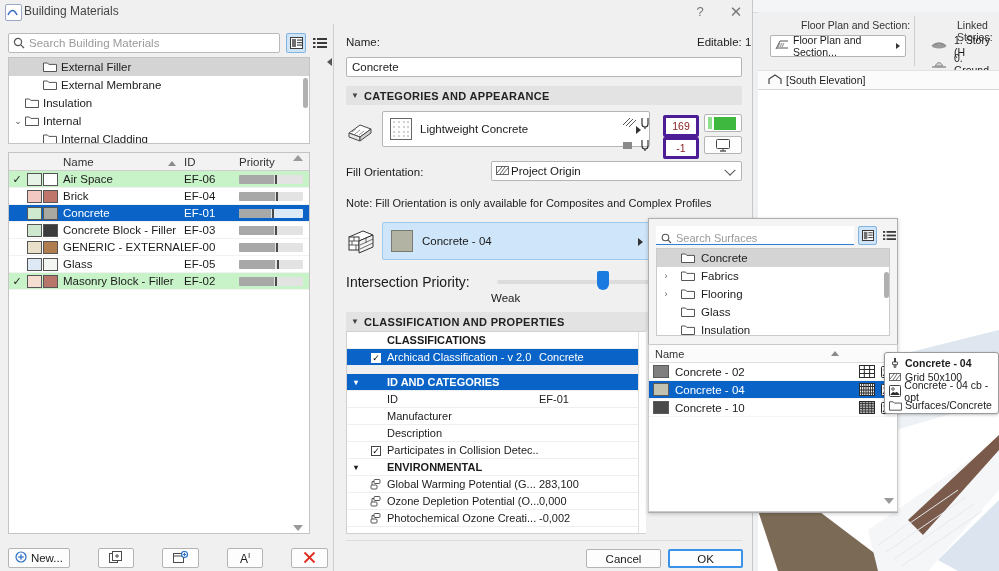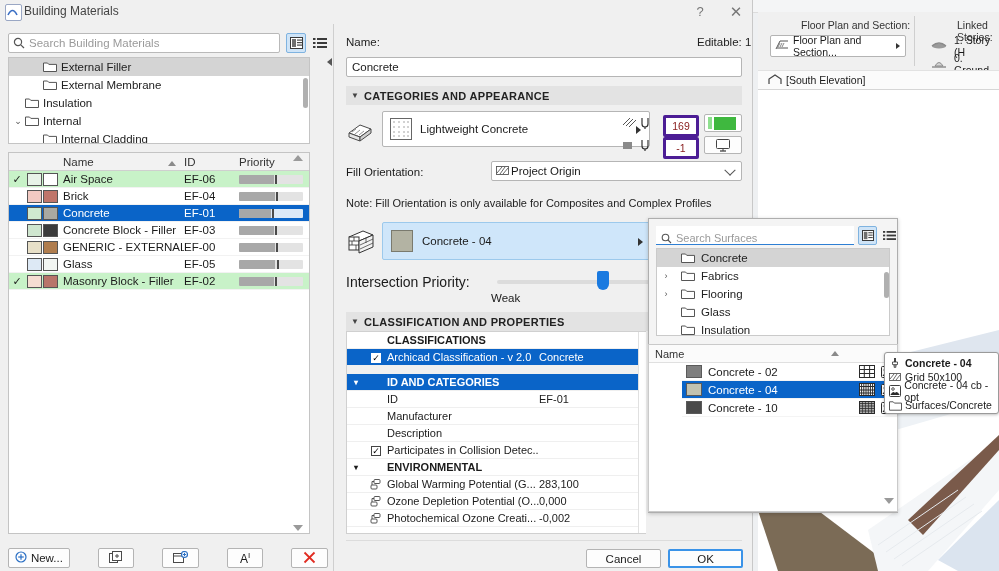--- a/index.html
+++ b/index.html
@@ -149,21 +149,21 @@
   
   #surf-popup{left:648px;top:218px;width:250px;height:295px;background:#f4f4f4;border:1px solid #aeaeae;box-shadow:0 1px 4px rgba(0,0,0,.2);box-sizing:border-box;}
   #sp-search{left:656px;top:226px;width:198px;height:19px;background:#fff;border-bottom:1.5px solid #2e7fd4;display:flex;align-items:flex-end;box-sizing:border-box;}
   #sp-search .ph{color:#9a9a9a;font-size:11px;}
   #sp-vt-tree{left:858px;top:226px;width:19px;height:19px;background:#cfe4f7;border:1px solid #7fb3e0;border-radius:2px;display:flex;align-items:center;justify-content:center;box-sizing:border-box;}
   #sp-vt-list{left:880px;top:226px;width:19px;height:19px;display:flex;align-items:center;justify-content:center;}
   #sp-tree{left:656px;top:248px;width:234px;height:88px;background:#fff;border:1px solid #cacaca;overflow:hidden;box-sizing:border-box;}
   #sp-tree-scroll{left:884px;top:272px;width:5px;height:26px;background:#b0b0b0;border-radius:3px;}
   #sp-list{left:648px;top:344px;width:250px;height:168px;background:#fff;border:1px solid #cacaca;box-sizing:border-box;overflow:hidden;}
   #sp-lhead{height:17px;background:#fbfbfb;border-bottom:1px solid #e0e0e0;display:flex;align-items:center;font-size:11px;color:#333;position:relative;}
-  .sp-row{height:18px;display:flex;align-items:center;font-size:11.5px;border-bottom:1px solid #f4f4f4;box-sizing:border-box;margin-left:33px;}
+  .sp-row{height:18px;display:flex;align-items:center;font-size:11.5px;border-bottom:1px solid #f4f4f4;box-sizing:border-box;}
   .sp-row.sel{background:#0a64c8;color:#fff;}
   .sp-sw{width:16px;height:13px;margin-left:4px;border:1px solid #5a5a5a;box-sizing:border-box;}
   .sp-name{margin-left:6px;flex:1;}
   .sp-ic{width:20px;display:flex;align-items:center;justify-content:center;}
   #sp-list-dn{left:884px;top:498px;width:0;height:0;border-left:5px solid transparent;border-right:5px solid transparent;border-top:6px solid #9a9a9a;}
 
   
   #tooltip{left:884px;top:352px;width:115px;height:62px;background:#fff;border:1px solid #9a9a9a;border-radius:3px;box-shadow:0 1px 3px rgba(0,0,0,.25);box-sizing:border-box;padding:3px 0 0 3px;}
   .tt-row{height:14px;display:flex;align-items:center;font-size:10.5px;color:#1b1b1b;gap:3px;}
   .tt-row.b{font-weight:bold;}

